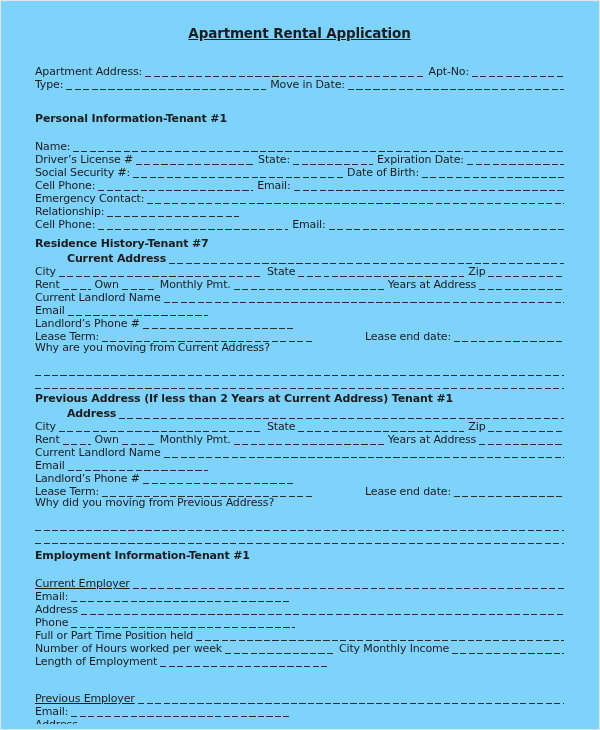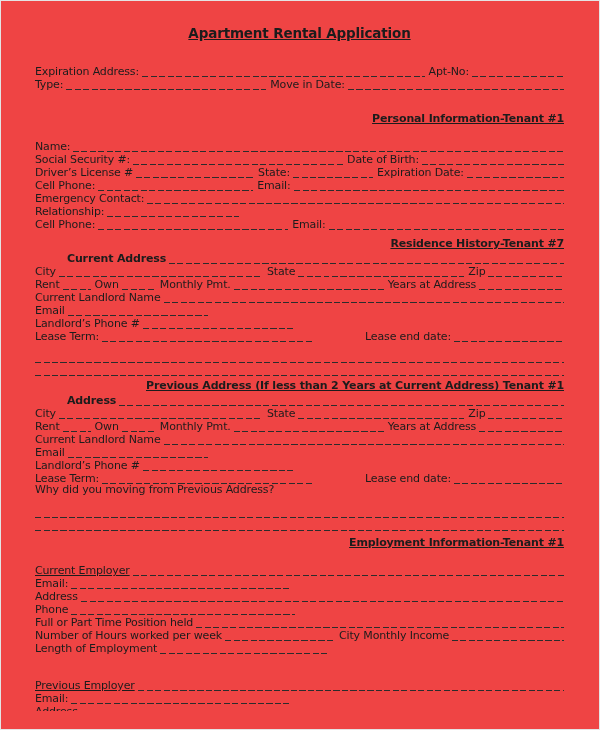--- a/index.html
+++ b/index.html
@@ -1,40 +1,39 @@
 <!DOCTYPE html>
 <html><head>
 <meta charset="utf-8">
 <style>
   html,body { margin:0; padding:0; background:#fff; }
   .page {
     position:relative;
     width:600px; height:730px;
     box-sizing:border-box;
     border:1px solid #e4e4e4;
-    background:#ef4444;
+    background:#7dd3fc;
     padding:24px 35px 0 34px;
     overflow:hidden;
     font-family:"DejaVu Sans","Liberation Sans",sans-serif;
     font-size:11px;
     letter-spacing:-0.15px;
     color:#1c1c1c;
   }
   .title {
     margin:0 0 21px 0;
     text-align:center;
     font-size:13.5px;
     font-weight:bold;
     text-decoration:underline;
     line-height:17px;
   }
   .heading {
-    text-align:right;
+    text-align:left;
     font-weight:bold;
-    text-decoration:underline;
     font-size:11px;
     line-height:13px;
   }
   section[data-name="personal-information"] .heading { margin:23px 0 13px; }
   section[data-name="residence-history"] .heading   { margin:8px 0 0; }
   section[data-name="previous-address"] .heading    { margin:4px 0 0; }
   section[data-name="employment-information"] .heading { margin:6px 0 13px; }
   .row {
     display:flex;
     align-items:baseline;
@@ -63,51 +62,51 @@
   .clip { overflow:hidden; }
 </style>
 </head>
 <body>
 
 <div class="page" data-name="apartment-rental-application-page">
   <h1 class="title" data-name="page-title">Apartment Rental Application</h1>
   <main data-name="application-form">
       <section data-name="apartment-info">
         <div class="row" data-name="apartment-address-row">
-          <span class="label" data-name="apartment-address-row-label-0">Expiration Address:</span>
+          <span class="label" data-name="apartment-address-row-label-0">Apartment Address:</span>
           <span class="blank fill" data-name="apartment-address-field"></span>
           <span class="label" data-name="apartment-address-row-label-2">Apt-No:</span>
           <span class="blank" data-name="apt-no-field" style="width: 92px;"></span>
         </div>
         <div class="row" data-name="type-row">
           <span class="label" data-name="type-row-label-0">Type:</span>
           <span class="blank" data-name="type-field" style="width: 200px;"></span>
           <span class="label" data-name="type-row-label-2">Move in Date:</span>
           <span class="blank fill" data-name="move-in-date-field"></span>
         </div>
       </section>
       <section data-name="personal-information">
         <div class="heading" data-name="personal-information-heading">Personal Information-Tenant #1</div>
         <div class="row" data-name="name-row">
           <span class="label" data-name="name-row-label-0">Name:</span>
           <span class="blank fill" data-name="name-field"></span>
-        </div>
-        <div class="row" data-name="ssn-dob-row">
-          <span class="label" data-name="ssn-dob-row-label-0">Social Security #:</span>
-          <span class="blank fill" data-name="ssn-field"></span>
-          <span class="label" data-name="ssn-dob-row-label-2">Date of Birth:</span>
-          <span class="blank" data-name="date-of-birth-field" style="width: 142px;"></span>
         </div>
         <div class="row" data-name="drivers-license-row">
           <span class="label" data-name="drivers-license-row-label-0">Driver’s License #</span>
           <span class="blank" data-name="drivers-license-field" style="width: 118px;"></span>
           <span class="label" data-name="drivers-license-row-label-2">State:</span>
           <span class="blank" data-name="license-state-field" style="width: 80px;"></span>
           <span class="label" data-name="drivers-license-row-label-4">Expiration Date:</span>
           <span class="blank fill" data-name="license-expiration-field"></span>
+        </div>
+        <div class="row" data-name="ssn-dob-row">
+          <span class="label" data-name="ssn-dob-row-label-0">Social Security #:</span>
+          <span class="blank fill" data-name="ssn-field"></span>
+          <span class="label" data-name="ssn-dob-row-label-2">Date of Birth:</span>
+          <span class="blank" data-name="date-of-birth-field" style="width: 142px;"></span>
         </div>
         <div class="row" data-name="cell-email-row">
           <span class="label" data-name="cell-email-row-label-0">Cell Phone:</span>
           <span class="blank" data-name="cell-phone-field" style="width: 155px;"></span>
           <span class="label" data-name="cell-email-row-label-2">Email:</span>
           <span class="blank fill" data-name="email-field"></span>
         </div>
         <div class="row" data-name="emergency-contact-row">
           <span class="label" data-name="emergency-contact-row-label-0">Emergency Contact:</span>
           <span class="blank fill" data-name="emergency-contact-field"></span>
@@ -159,20 +158,23 @@
           <span class="label" data-name="landlord-phone-row-label-0">Landlord’s Phone #</span>
           <span class="blank" data-name="landlord-phone-field" style="width: 150px;"></span>
         </div>
         <div class="row" data-name="lease-row">
           <span class="label" data-name="lease-row-label-0">Lease Term:</span>
           <span class="blank" data-name="lease-term-field" style="width: 210px;"></span>
           <span class="spacer" data-name="lease-row-spacer"></span>
           <span class="label" data-name="lease-row-label-3">Lease end date:</span>
           <span class="blank" data-name="lease-end-date-field" style="width: 110px;"></span>
         </div>
+        <div class="row" data-name="moving-question-row">
+          <span class="label" data-name="moving-question-row-label-0">Why are you moving from Current Address?</span>
+        </div>
         <div class="row" data-name="why-answer-line-1">
           <span class="blank fill" data-name="moving-reason-line-1-field"></span>
         </div>
         <div class="row" data-name="why-answer-line-2">
           <span class="blank fill" data-name="moving-reason-line-2-field"></span>
         </div>
       </section>
       <section data-name="previous-address">
         <div class="heading" data-name="previous-address-heading">Previous Address (If less than 2 Years at Current Address) Tenant #1</div>
         <div class="row" data-name="address-row">

